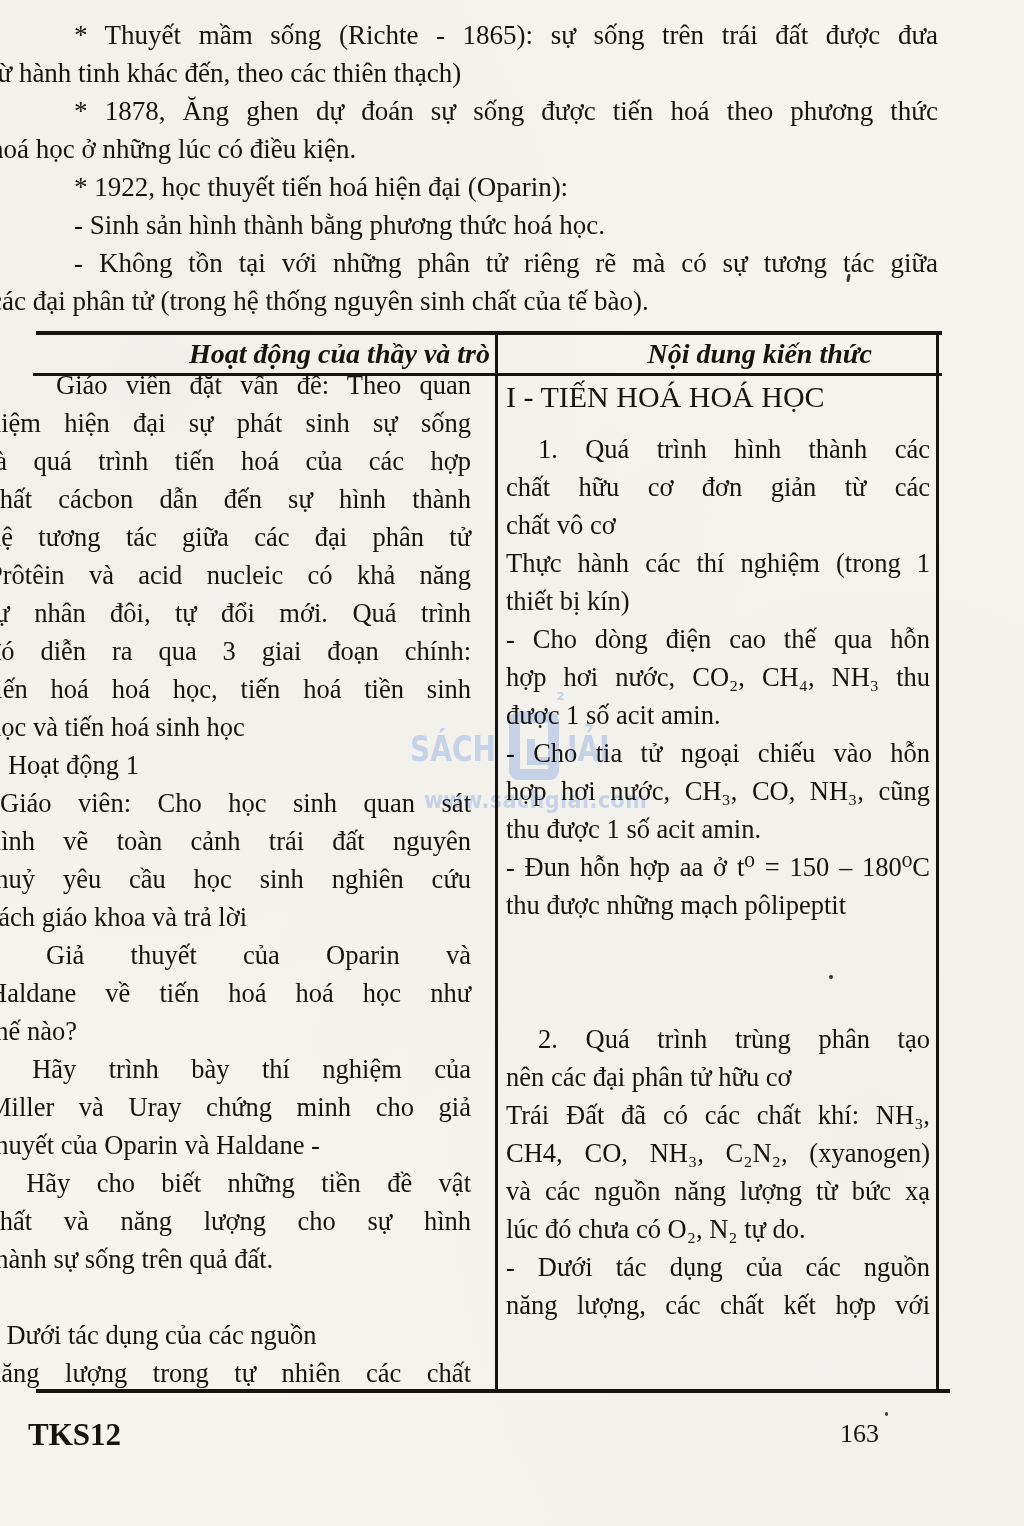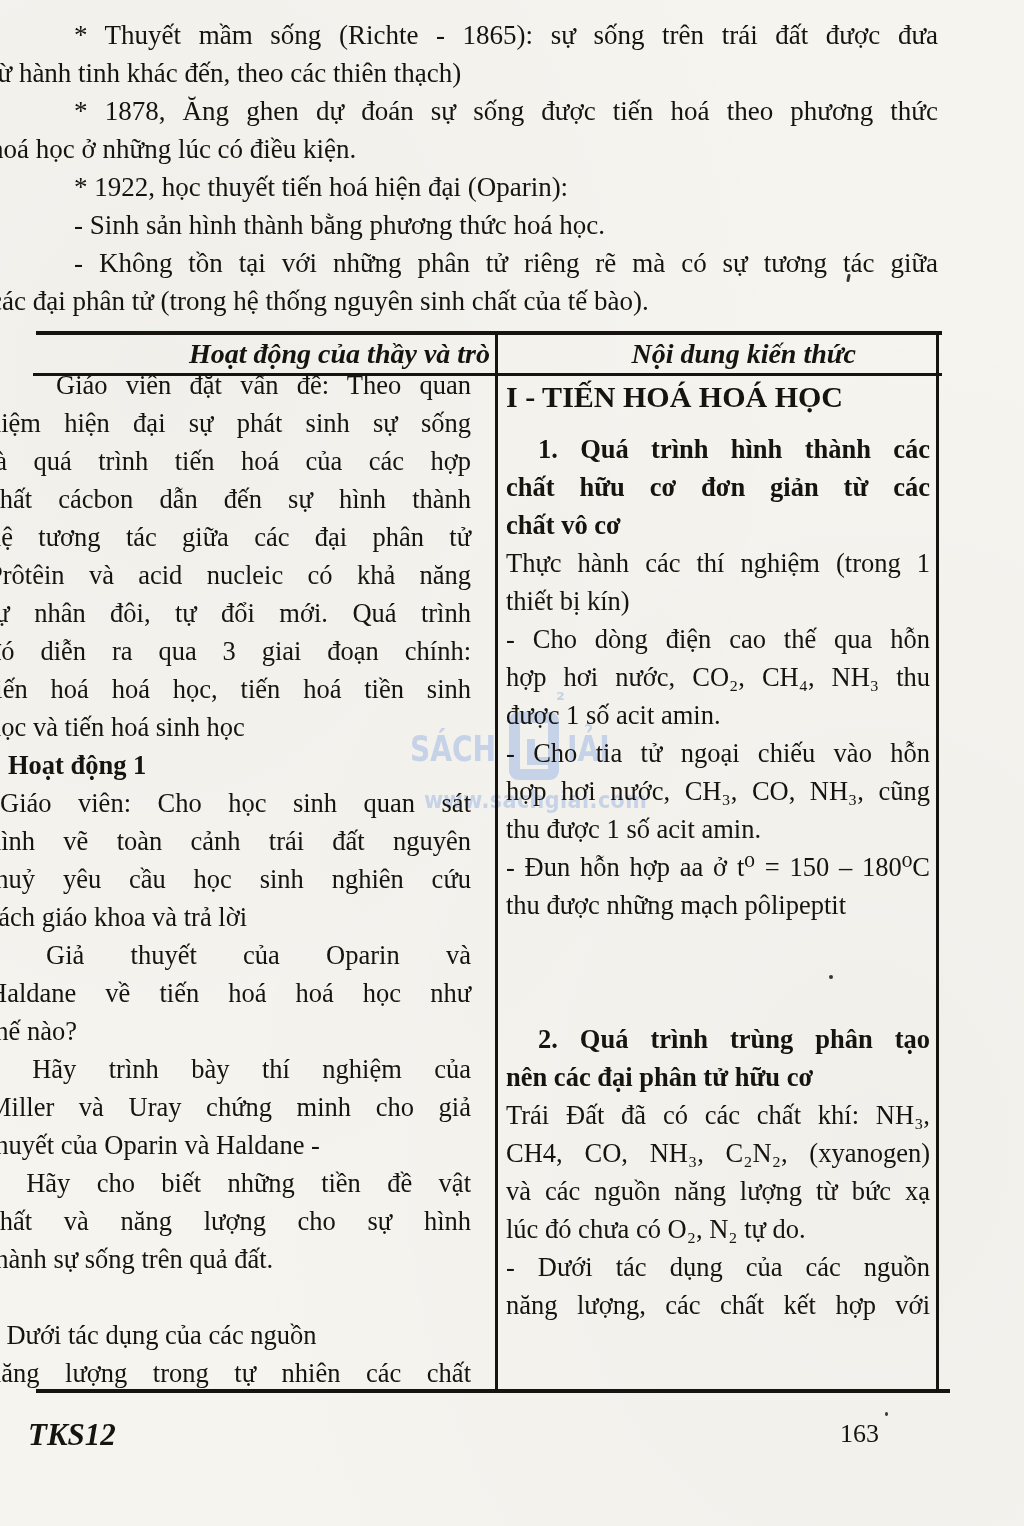--- a/index.html
+++ b/index.html
@@ -12,59 +12,59 @@
   }
   .page{position:relative;width:1024px;height:1526px;overflow:hidden;
     background:
       radial-gradient(ellipse at 15% 25%, rgba(0,0,0,0.02), transparent 55%),
       radial-gradient(ellipse at 85% 75%, rgba(0,0,0,0.02), transparent 55%),
       var(--paper);
   }
   
   .ln{height:38px;line-height:38px;white-space:normal;}
   .just{text-align:justify;text-align-last:justify;}
-  .bold{font-weight:bold;}
+  .bold{font-weight:normal;}
   .big{font-size:30px;height:42px;line-height:42px;}
   .intro{position:absolute;left:-10px;top:16px;width:948px;font-size:27px;z-index:2;}
   .intro .ind{text-indent:84px;}
   .col{position:absolute;font-size:26.5px;z-index:2;}
   .col-left{left:-12px;top:366px;width:497px;padding-right:14px;box-sizing:border-box;}
   .col-left .ind{text-indent:68px;}
   .col-left .ind-s{text-indent:12px;}
   .col-right{left:506px;top:376px;width:424px;}
   .col-right .ind{text-indent:32px;margin-top:12px;}
   
   .tb{position:absolute;background:var(--ink);z-index:3;}
   .tb-top{left:36px;top:331px;width:906px;height:4px;}
   .tb-hsep{left:33px;top:373px;width:909px;height:3px;}
   .tb-div{left:495px;top:331px;width:3px;height:1062px;}
   .tb-right{left:936px;top:331px;width:3px;height:1062px;}
   .tb-bottom{left:36px;top:1389px;width:914px;height:4px;}
   .th{position:absolute;top:334px;height:40px;line-height:40px;text-align:right;
       font-weight:bold;font-style:italic;font-size:28px;z-index:2;}
   .th-left{left:20px;width:470px;}
-  .th-right{left:498px;width:358px;}
+  .th-right{left:514px;width:358px;}
   
   .watermark{position:absolute;inset:0;opacity:.55;z-index:1;pointer-events:none;}
   .wm-text{position:absolute;font-family:"DejaVu Sans","Liberation Sans",sans-serif;
            font-weight:bold;color:var(--wm);font-size:36px;line-height:36px;
            transform:scaleX(.78);transform-origin:left center;}
   .wm-sach{left:410px;top:731px;}
   .wm-iai{left:567px;top:731px;}
   .wm-logo{position:absolute;left:509px;top:712px;width:28px;height:46px;
            border:11px solid var(--wm);border-radius:9px;}
   .wm-logo-inner{position:absolute;left:7px;top:16px;width:14px;height:18px;
            border-left:8px solid var(--wm);border-bottom:8px solid var(--wm);}
   .wm-mark{position:absolute;left:556px;top:688px;font-family:"DejaVu Sans",sans-serif;
            font-weight:bold;font-size:20px;color:var(--wm);}
   .wm-url{position:absolute;left:424px;top:787px;font-family:"DejaVu Sans","Liberation Sans",sans-serif;
           font-weight:bold;font-size:23px;color:var(--wm);letter-spacing:.5px;
           transform:scaleX(.9);transform-origin:left center;}
   
-  .footer-code{position:absolute;left:28px;top:1417px;font-style:italic;font-weight:bold;
+  .footer-code{position:absolute;left:28px;top:1417px;font-weight:bold;
                font-size:31px;z-index:2;}
   .footer-page{position:absolute;left:840px;top:1419px;font-size:26px;z-index:2;}
   
   .dot{position:absolute;background:#3a342c;border-radius:50%;z-index:2;}
   .dot1{left:829px;top:975px;width:4px;height:4px;}
   .dot2{left:847px;top:274px;width:3px;height:8px;border-radius:2px;transform:rotate(12deg);}
   .dot3{left:885px;top:1412px;width:3px;height:4px;}
 </style>
 </head>
 <body>

